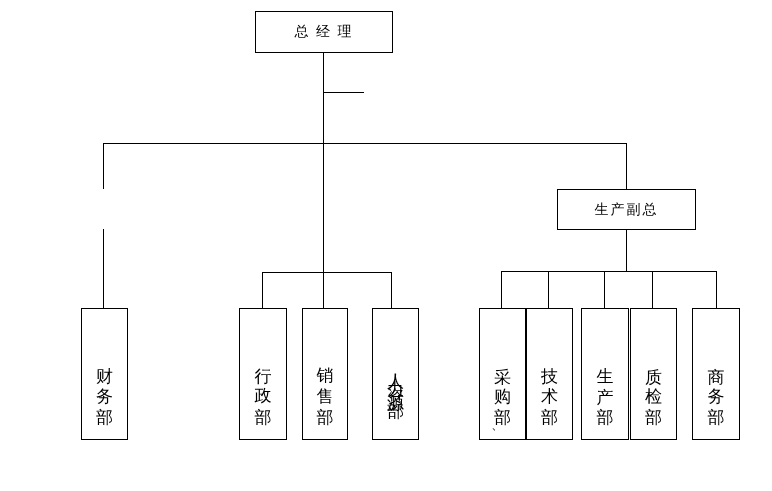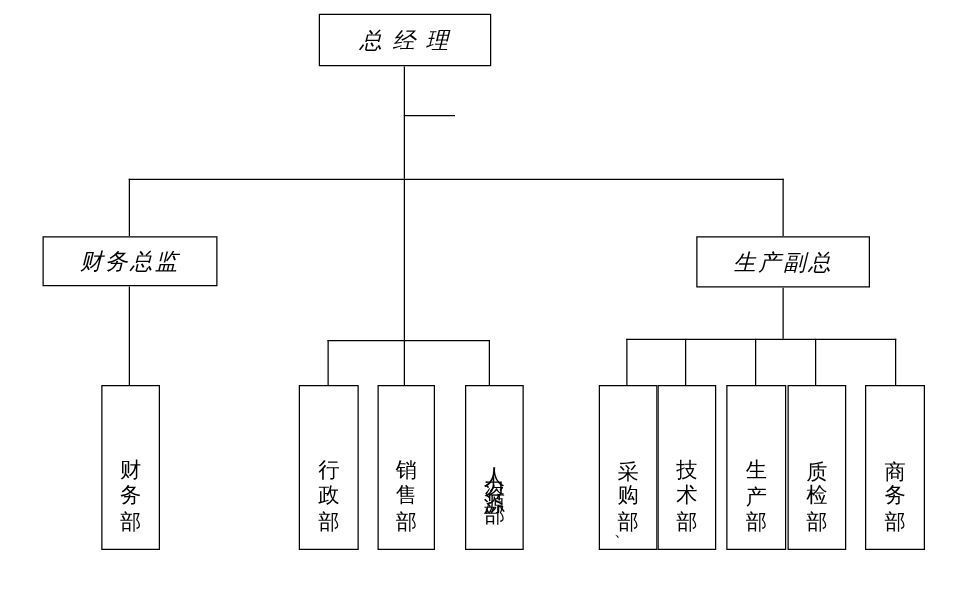--- a/index.html
+++ b/index.html
@@ -16,25 +16,24 @@
   .node {
     position: absolute;
     box-sizing: border-box;
     border: 1px solid #000000;
     background: #ffffff;
     display: flex;
     align-items: center;
     justify-content: center;
   }
   .hlabel {
-    font-size: 18px;
+    font-size: 14px;
     letter-spacing: 2px;
     white-space: pre;
     line-height: 1;
-    font-style: italic;
   }
   .vlabel {
     writing-mode: vertical-rl;
     text-orientation: upright;
     font-size: 17px;
     line-height: 1;
   }
   .v3 { letter-spacing: 20px; padding-top: 20px; }
   .v5 { letter-spacing: 7px; padding-top: 7px; }
   .stray {
@@ -64,23 +63,20 @@
   <div class="line" style="left:548px; top:271px; width:1px;   height:37px;"></div>
   <div class="line" style="left:604px; top:271px; width:1px;   height:37px;"></div>
   <div class="line" style="left:652px; top:271px; width:1px;   height:37px;"></div>
   <div class="line" style="left:716px; top:271px; width:1px;   height:37px;"></div>
 
   <div class="node" style="left:255px; top:11px; width:138px; height:42px;">
     <span class="hlabel">总 经 理</span>
   </div>
 
 
-  <div class="node" style="left:34px; top:189px; width:140px; height:40px;">
-    <span class="hlabel">财务总监</span>
-  </div>
   <div class="node" style="left:557px; top:189px; width:139px; height:41px;">
     <span class="hlabel">生产副总</span>
   </div>
 
   <div class="node" style="left:81px; top:308px; width:47px; height:132px;">
     <span class="vlabel v3">财务部</span>
   </div>
 
   <div class="node" style="left:239px; top:308px; width:48px; height:132px;">
     <span class="vlabel v3">行政部</span>

